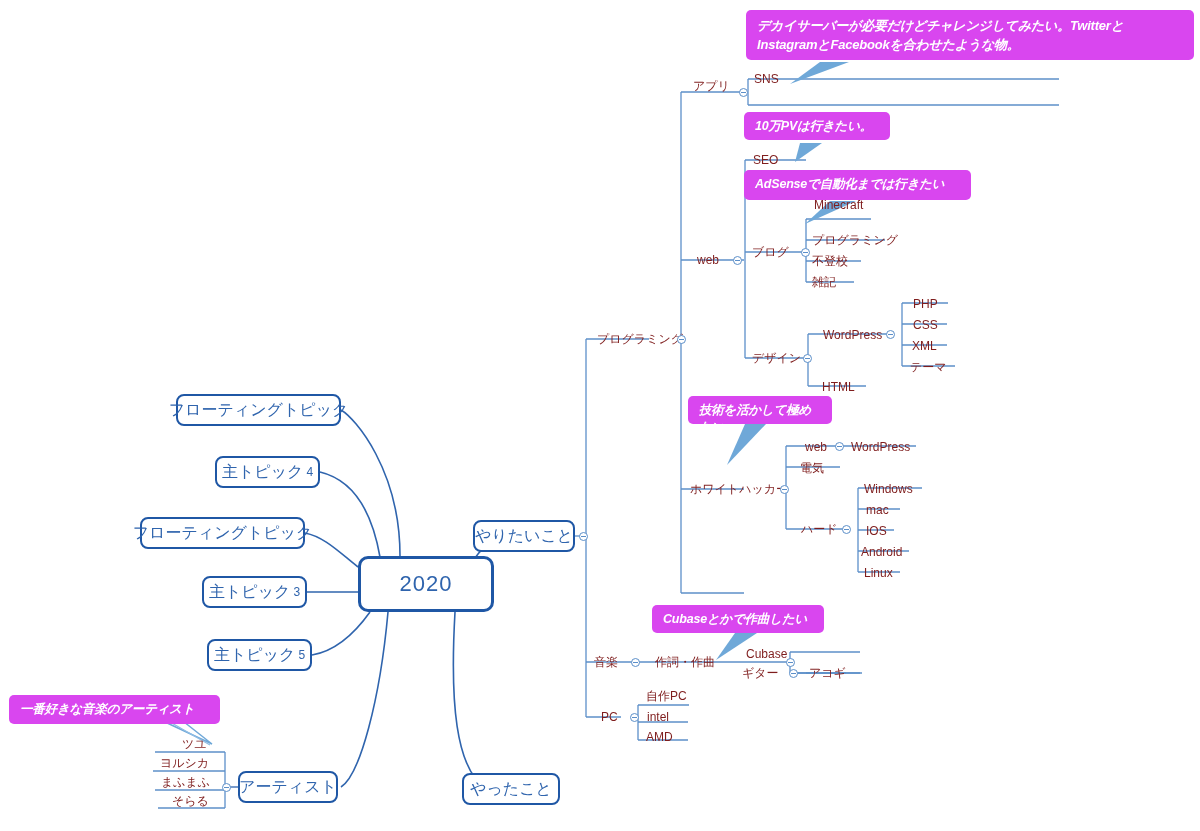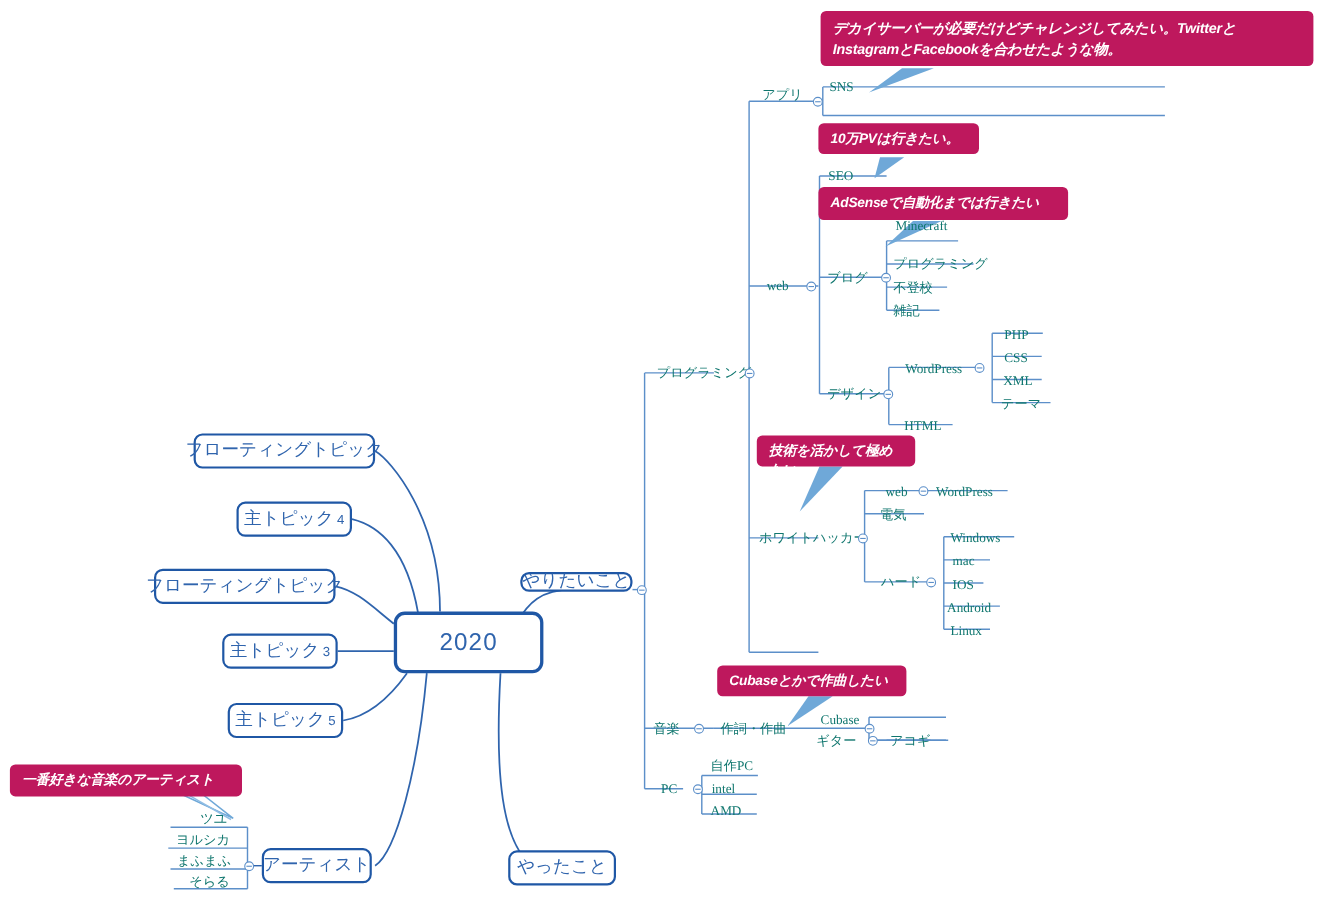--- a/index.html
+++ b/index.html
@@ -7,41 +7,41 @@
     font-family:"Liberation Sans","DejaVu Sans",sans-serif;
     width:1200px;height:831px;position:relative;overflow:hidden;
     color:#3a6fb0;
   }
   #stage{position:absolute;left:0;top:0;width:1200px;height:831px;}
   svg.links{position:absolute;left:0;top:0;width:1200px;height:831px;pointer-events:none;}
 
   
   .topic{
     position:absolute;white-space:nowrap;
-    font-size:12px;line-height:14px;color:#0f766e;font-family:Liberation Serif, serif;
+    font-size:12px;line-height:14px;color:#7f1d1d;
   }
   .topic.small{font-size:11.5px;}
 
   
   .boxnode{
     position:absolute;white-space:nowrap;
     border:2px solid #1f57a5;border-radius:8px;background:#ffffff;
     color:#2f64ad;font-size:16px;line-height:18px;
     padding:6px 13px;box-sizing:border-box;
     display:flex;align-items:center;justify-content:center;
   }
   .boxnode.center{
     border-width:3px;font-size:22px;letter-spacing:1px;padding:0;
     color:#2f64ad;border-radius:10px;
   }
   .boxnode .sub{font-size:12px;margin-left:3px;}
 
   
   .callout{
-    position:absolute;background:#be185d;color:#ffffff;
+    position:absolute;background:#d946ef;color:#ffffff;
     font-style:italic;font-weight:bold;font-size:12.5px;line-height:17px;
     border-radius:5px;padding:6px 11px;box-sizing:border-box;
     letter-spacing:-0.2px;
   }
   .callout.big{font-size:13px;line-height:19px;}
 
   
   .handle{
     position:absolute;width:9px;height:9px;border-radius:50%;
     border:1px solid #5c8fc9;background:#ffffff;box-sizing:border-box;
@@ -181,21 +181,21 @@
   </div>
 
   <div class="boxnode" style="left:238px;top:771px;width:100px;height:32px;">アーティスト</div>
   <div class="handle" style="left:222px;top:783px;"></div>
 
   <div class="topic" style="left:182px;top:737px;">ツユ</div>
   <div class="topic" style="left:160px;top:756px;">ヨルシカ</div>
   <div class="topic" style="left:161px;top:775px;">まふまふ</div>
   <div class="topic" style="left:172px;top:794px;">そらる</div>
 
-  <div class="boxnode" style="left:473px;top:520px;width:102px;height:18px;">やりたいこと</div>
+  <div class="boxnode" style="left:473px;top:520px;width:102px;height:32px;">やりたいこと</div>
   <div class="handle" style="left:579px;top:532px;"></div>
 
   <div class="boxnode" style="left:462px;top:773px;width:98px;height:32px;">やったこと</div>
 
   <div class="topic" style="left:597px;top:332px;">プログラミング</div>
   <div class="handle" style="left:677px;top:335px;"></div>
 
   <div class="topic" style="left:594px;top:655px;">音楽</div>
   <div class="handle" style="left:631px;top:658px;"></div>
 

